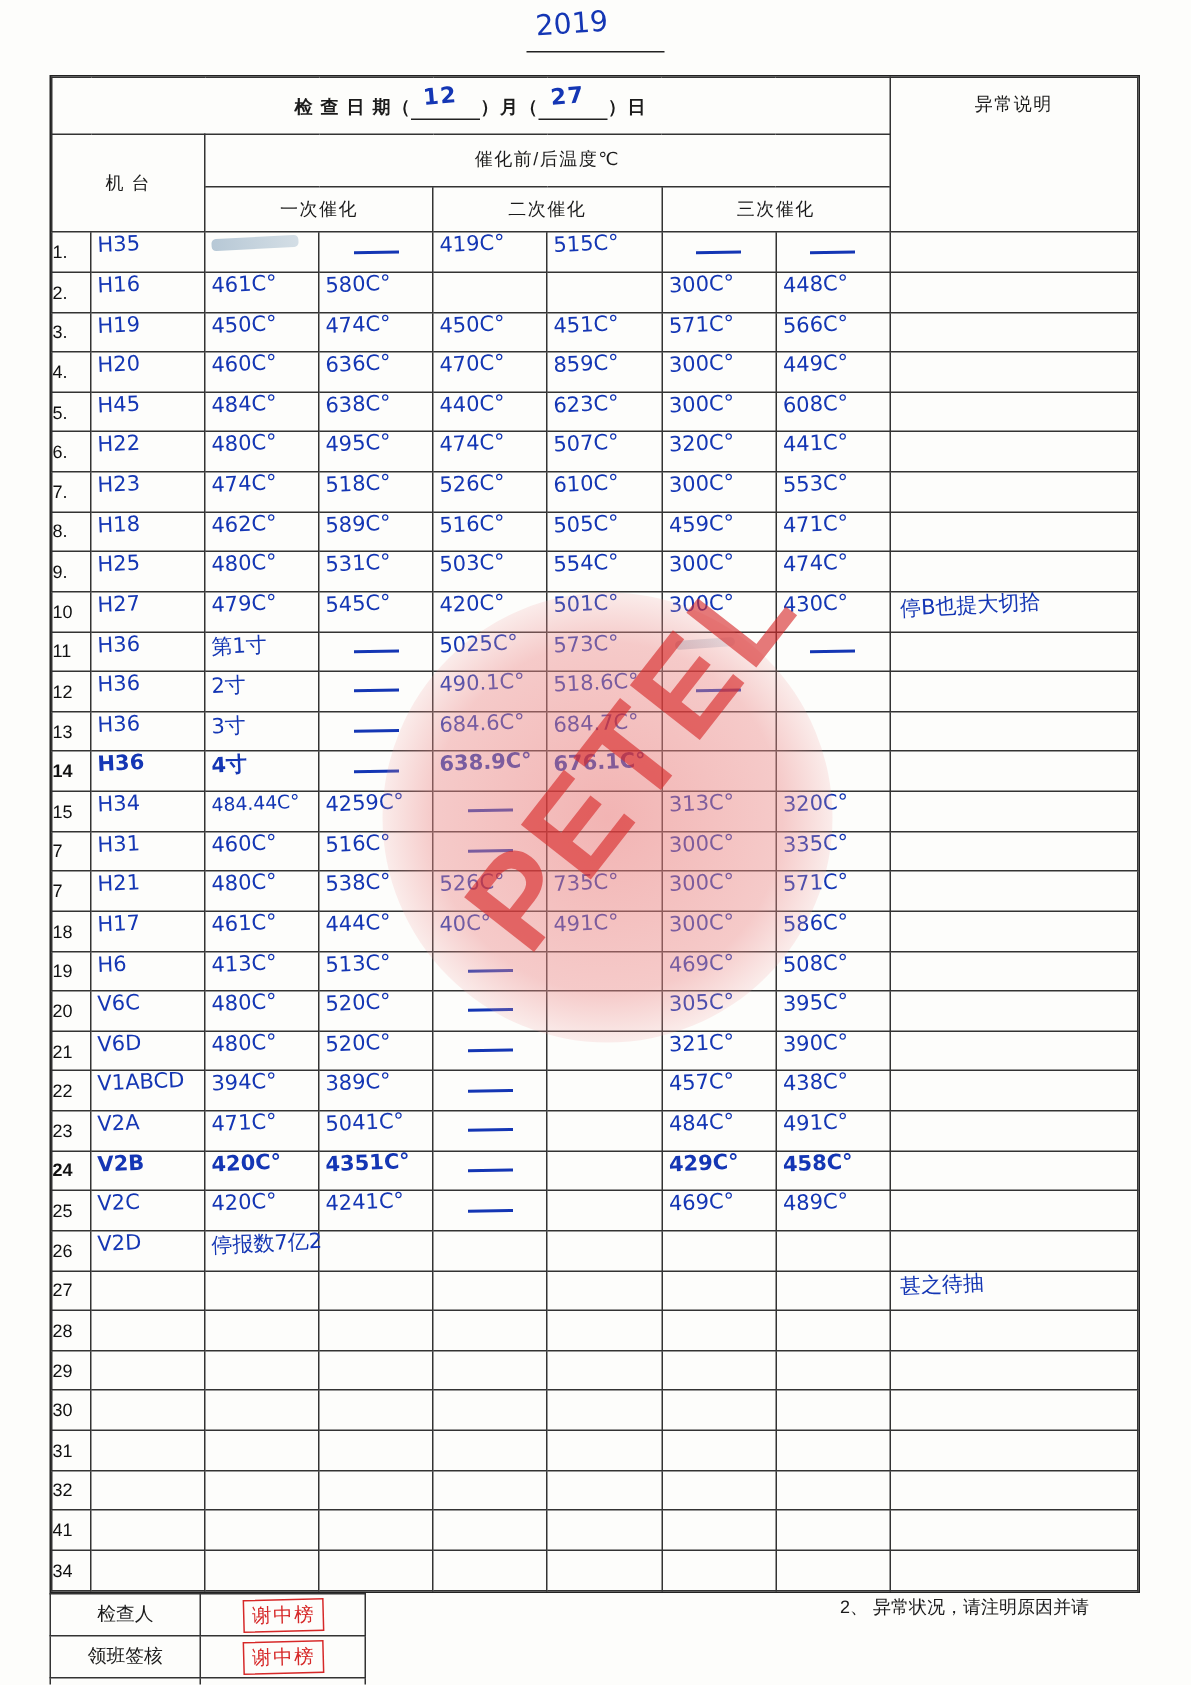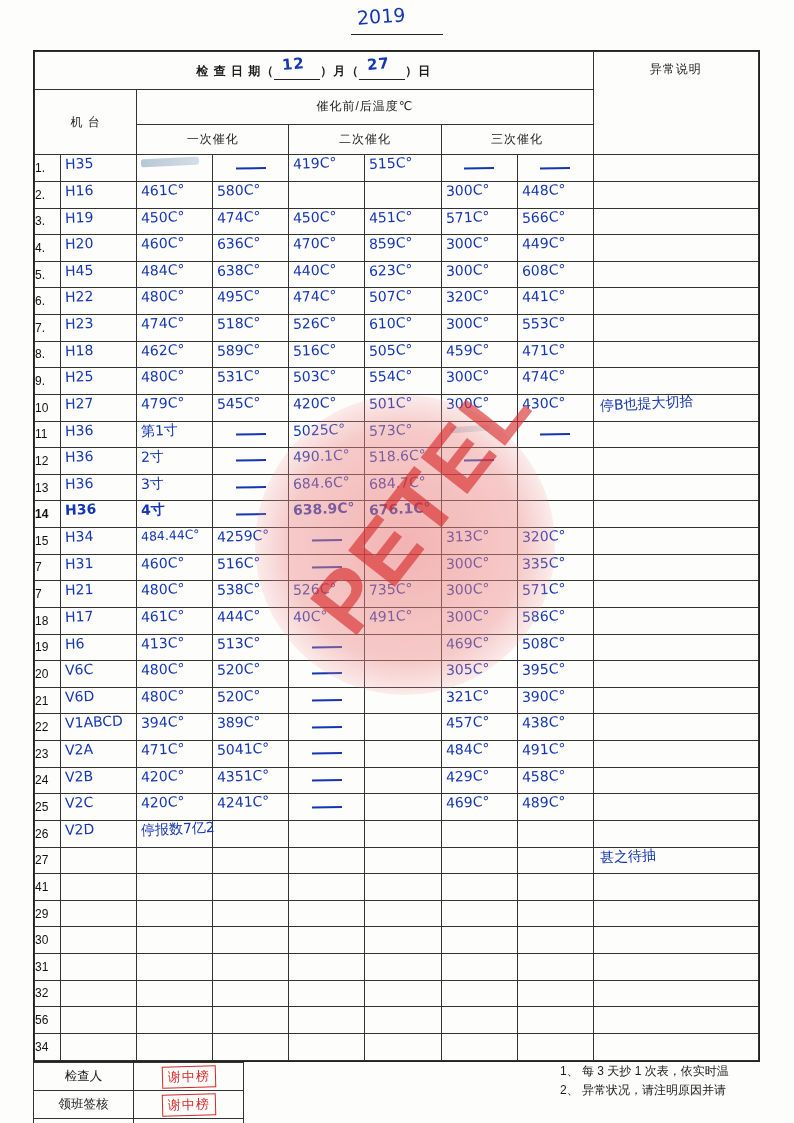--- a/index.html
+++ b/index.html
@@ -730,21 +730,21 @@
           </td>
           <td></td>
           <td>
             <span class="cell-hw hw">484C°</span>
           </td>
           <td>
             <span class="cell-hw hw">491C°</span>
           </td>
           <td></td>
         </tr>
-        <tr style="height: 24.5px;">
+        <tr style="height: 24.5px; font-weight: bold;">
           <td class="rowno">24</td>
           <td>
             <span class="cell-hw hw">V2B</span>
           </td>
           <td>
             <span class="cell-hw hw">420C°</span>
           </td>
           <td>
             <span class="cell-hw hw">4351C°</span>
           </td>
@@ -805,21 +805,21 @@
           <td></td>
           <td></td>
           <td></td>
           <td></td>
           <td></td>
           <td>
             <span class="remark-hw">甚之待抽</span>
           </td>
         </tr>
         <tr style="height: 24.5px;">
-          <td class="rowno">41</td>
+          <td class="rowno">28</td>
           <td></td>
           <td></td>
           <td></td>
           <td></td>
           <td></td>
           <td></td>
           <td></td>
           <td></td>
         </tr>
         <tr style="height: 24.5px;">
@@ -860,21 +860,21 @@
           <td></td>
           <td></td>
           <td></td>
           <td></td>
           <td></td>
           <td></td>
           <td></td>
           <td></td>
         </tr>
         <tr style="height: 24.5px;">
-          <td class="rowno">56</td>
+          <td class="rowno">41</td>
           <td></td>
           <td></td>
           <td></td>
           <td></td>
           <td></td>
           <td></td>
           <td></td>
           <td></td>
         </tr>
         <tr style="height: 24.5px;">
@@ -920,16 +920,15 @@
       <td class="ctr">工务单位签核</td>
       <td class="ctr" style="position:relative;">
         
       </td>
     </tr>
   </tbody>
     </table>
 </div>
 
 <div class="notes">
-  <div class="n-ln">1、 每 3 天抄 1 次表，依实时温</div>
   <div class="n-ln">2、 异常状况，请注明原因并请</div>
 
 </div>
 
 </body></html>

